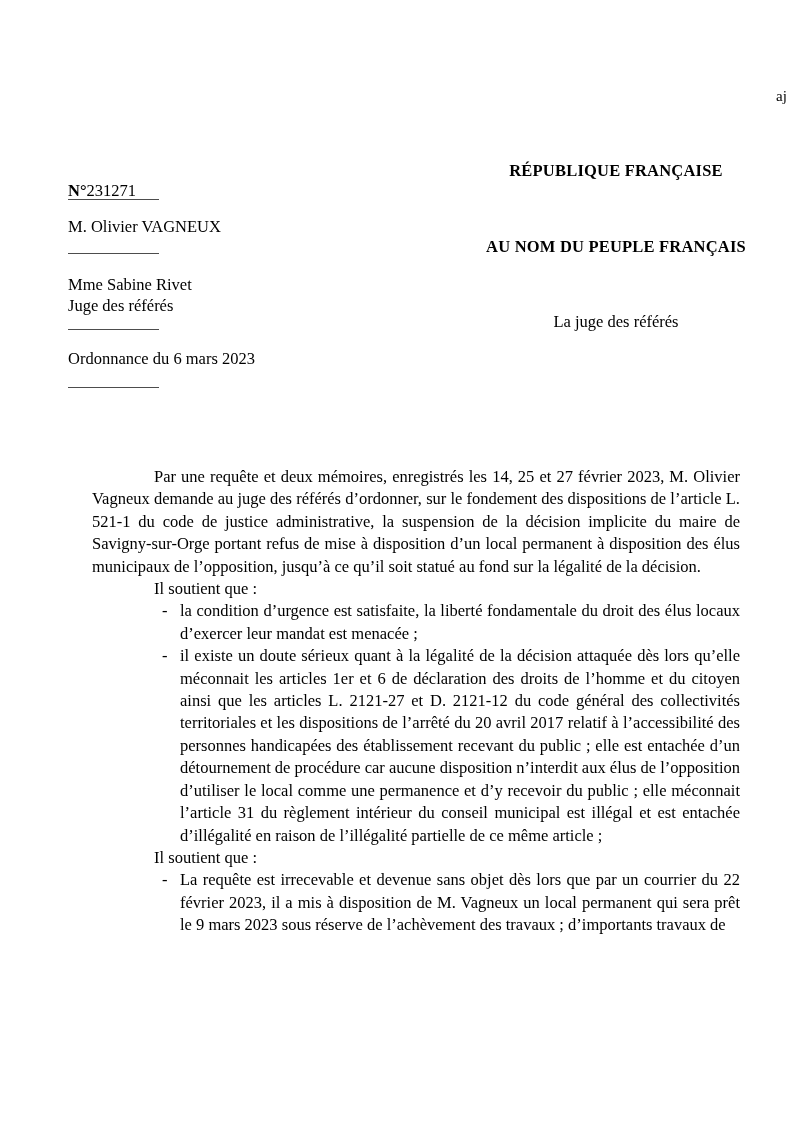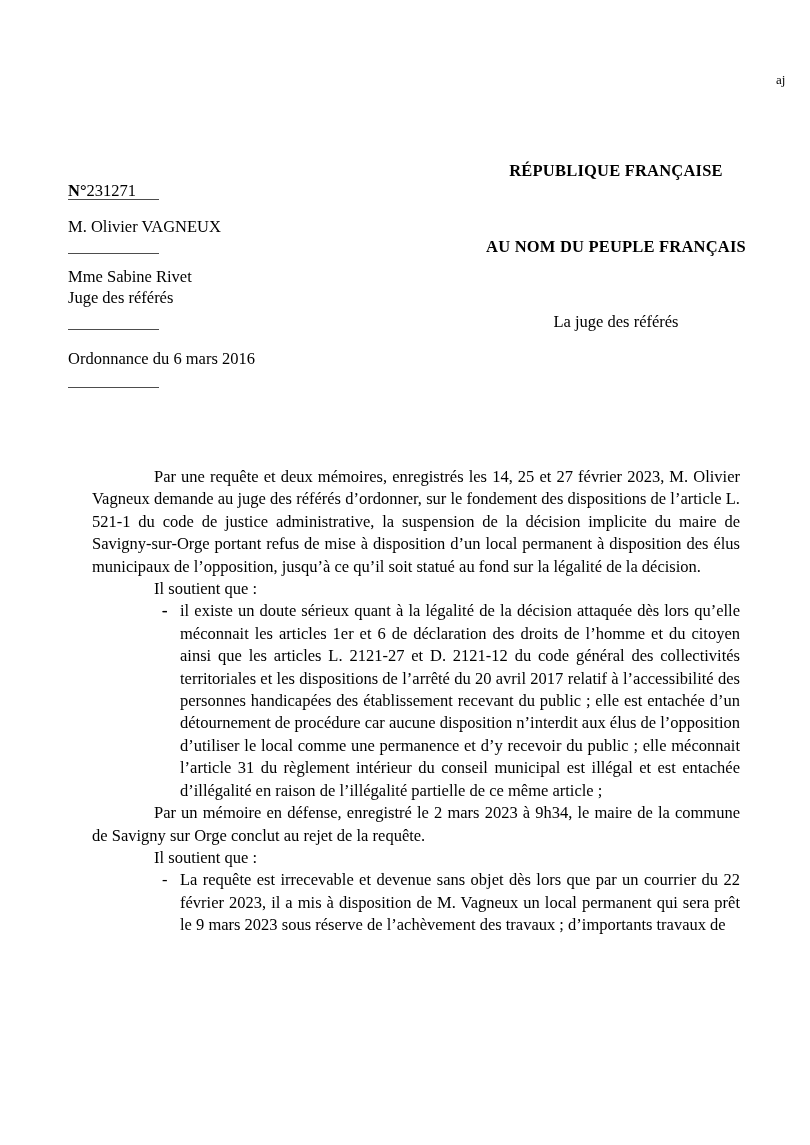--- a/index.html
+++ b/index.html
@@ -26,34 +26,34 @@
     top: 87px;
     width: 330px;
     text-align: center;
     font-weight: bold;
     line-height: 20.5px;
     letter-spacing: 0.2px;
   }
   .corner-note {
     position: absolute;
     left: 776px;
-    top: 72px;
-    font-size: 13px;
+    top: 88px;
+    font-size: 15px;
   }
 
   
   .lc {
     position: absolute;
     left: 68px;
     line-height: 21px;
     white-space: nowrap;
   }
   .case-number   { top: 161px; margin-top: 19px; }
   .applicant     { top: 216px; }
-  .judge-block   { top: 266px; }
+  .judge-block   { top: 274px; }
   .order-date    { top: 348px; }
   .rule {
     position: absolute;
     left: 68px;
     width: 91px;
     height: 0;
     border-top: 1.2px solid #4d4d4d;
   }
   .rule-1 { top: 199px; }
   .rule-2 { top: 253px; }
@@ -109,45 +109,45 @@
 
   <div class="lc applicant">M. Olivier VAGNEUX</div>
   <div class="rule rule-2"></div>
 
   <div class="lc judge-block">
     <div>Mme Sabine Rivet</div>
     <div>Juge des référés</div>
   </div>
   <div class="rule rule-3"></div>
 
-  <div class="lc order-date">Ordonnance du 6 mars 2016</div>
+  <div class="lc order-date">Ordonnance du 6 mars 2023</div>
   <div class="rule rule-4"></div>
 
   <div class="rc republic">RÉPUBLIQUE FRANÇAISE</div>
   <div class="rc in-name">AU NOM DU PEUPLE FRANÇAIS</div>
   <div class="rc signature">La juge des référés</div>
 
   <div class="doc-body">
 
 
     <p class="indent p-main">Par une requête et deux mémoires, enregistrés les 14, 25 et 27 février 2023, M. Olivier Vagneux demande au juge des référés d’ordonner, sur le fondement des dispositions de l’article L. 521-1 du code de justice administrative, la suspension de la décision implicite du maire de Savigny-sur-Orge portant refus de mise à disposition d’un local permanent à disposition des élus municipaux de l’opposition, jusqu’à ce qu’il soit statué au fond sur la légalité de la décision.</p>
 
     <p class="indent">Il soutient que :</p>
 
     <div>
       <div class="bullet-item">
         <span class="bullet-dash">-</span>
+        <span>la condition d’urgence est satisfaite, la liberté fondamentale du droit des élus locaux d’exercer leur mandat est menacée ;</span>
       </div>
       <div class="bullet-item">
         <span class="bullet-dash">-</span>
         <span>il existe un doute sérieux quant à la légalité de la décision attaquée dès lors qu’elle méconnait les articles 1er et 6 de déclaration des droits de l’homme et du citoyen ainsi que les articles L. 2121-27 et D. 2121-12 du code général des collectivités territoriales et les dispositions de l’arrêté du 20 avril 2017 relatif à l’accessibilité des personnes handicapées des établissement recevant du public ; elle est entachée d’un détournement de procédure car aucune disposition n’interdit aux élus de l’opposition d’utiliser le local comme une permanence et d’y recevoir du public ; elle méconnait l’article 31 du règlement intérieur du conseil municipal est illégal et est entachée d’illégalité en raison de l’illégalité partielle de ce même article ;</span>
       </div>
     </div>
 
-    <p class="indent p-defense">Par un mémoire en défense, enregistré le 2 mars 2023 à 9h34, le maire de la commune de Savigny sur Orge conclut au rejet de la requête.</p>
 
     <p class="indent">Il soutient que :</p>
 
     <div>
       <div class="bullet-item">
         <span class="bullet-dash">-</span>
         <span>La requête est irrecevable et devenue sans objet dès lors que par un courrier du 22 février 2023, il a mis à disposition de M. Vagneux un local permanent qui sera prêt le 9 mars 2023 sous réserve de l’achèvement des travaux ; d’importants travaux de</span>
       </div>
     </div>
 

